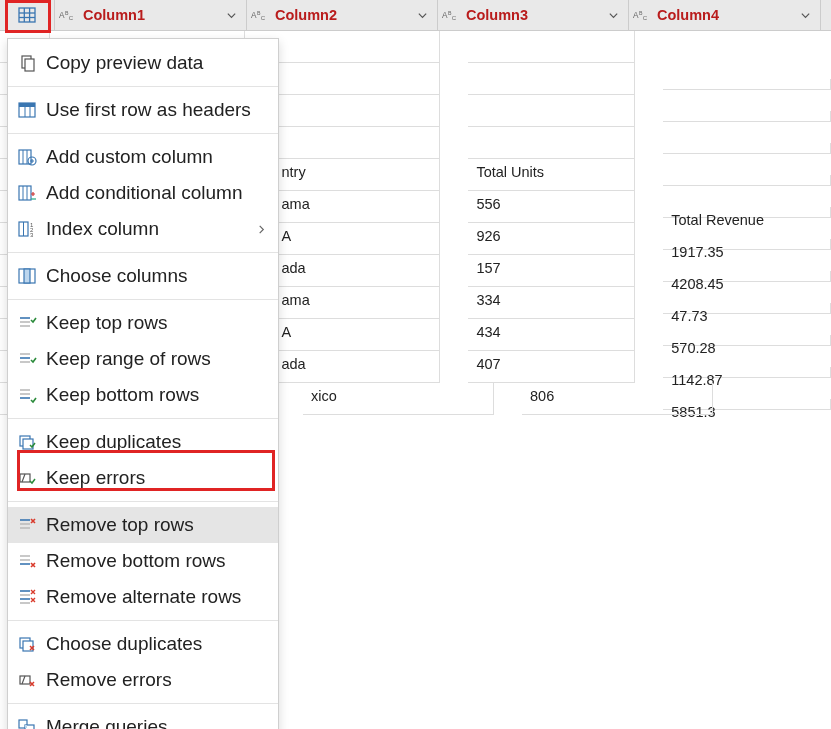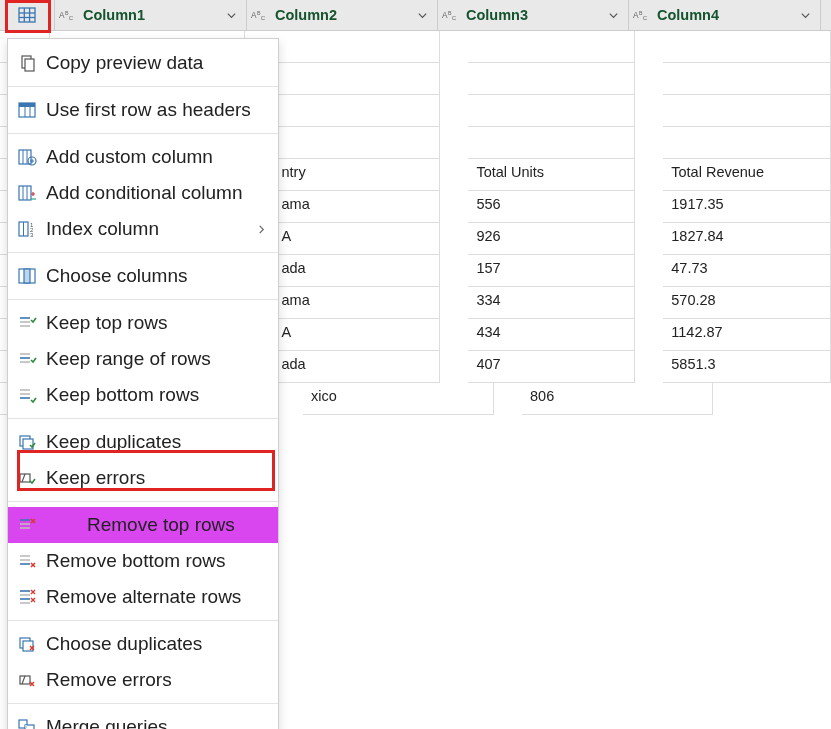--- a/index.html
+++ b/index.html
@@ -9,45 +9,45 @@
     .header-row { display: flex; height: 31px; background: #e9e9e9; border-bottom: 1px solid #ccc; width: 831px; }
     .hdr-cell { display: flex; align-items: center; border-right: 1px solid #ccc; padding: 0 4px 0 4px; position: relative; }
     .hdr-cell.table-icon-cell { width: 55px; justify-content: center; padding: 0; background:#e9e9e9; }
     .hdr-cell.col { }
     .col1 { width: 192px; }
     .col2 { width: 191px; }
     .col3 { width: 191px; }
     .col4 { width: 192px; }
 
     .abc-icon { width:18px; height:18px; display:inline-flex; align-items:center; justify-content:center; }
-    .col-name { margin-left:6px; font-weight:600; color:#14532d; flex:1; }
+    .col-name { margin-left:6px; font-weight:600; color:#b91c1c; flex:1; }
     .drop-btn { width:18px; height:18px; display:flex; align-items:center; justify-content:center; margin-right:2px; cursor:pointer; }
 
     
     .abc-svg { width:20px; }
 
     
     .red-box { position:absolute; border:3px solid #e02424; pointer-events:none; }
     .red-box.tbl { left:5px; top:0px; width:46px; height:33px; }
     .red-box.menurow { left:17px; top:450px; width:258px; height:41px; }
 
     
     .grid-body { position:absolute; left:0; top:31px; width:831px; }
     .grid-row { display:flex; height:32px;gap:28px; }
     .cell { border-right:1px solid #ddd; border-bottom:1px solid #ddd; padding:5px 8px; }
     .cell.c0 { width:55px; } 
     .cell.c1 { width:192px; }
     .cell.c2 { width:191px; }
     .cell.c3 { width:191px; }
-    .cell.c4 { width:192px; }
+    .cell.c4 { width:192px;margin-top:48px; }
 
     
     .ctx-menu { position:absolute; left:7px; top:38px; width:272px; background:#fff; border:1px solid #cfcfcf; box-shadow:0 4px 10px rgba(0,0,0,0.15); padding:6px 0; }
     .ctx-item { display:flex; align-items:center; height:36px; padding:0 12px 0 8px; cursor:pointer; position:relative; }
-    .ctx-item.hovered { background:#d946ef;gap:41px; }
+    .ctx-item.hovered { background:#e5e5e5; }
     .ctx-icon { width:22px; height:22px; display:flex; align-items:center; justify-content:center; margin-right:8px; flex:0 0 22px; }
     .ctx-label { flex:1; font-size:19px; color:#222; }
     .ctx-sep { height:1px; background:#e3e3e3; margin:5px 0; }
     .ctx-sub-arrow { color:#666; font-size:13px; margin-left:4px; }
 
     
     .ico { width:20px; height:20px; }
   </style>
 </head>
 <body>
@@ -170,21 +170,21 @@
     <div class="cell c1"></div>
     <div class="cell c2">ama</div>
     <div class="cell c3">556</div>
     <div class="cell c4">1917.35</div>
   </div>
   <div class="grid-row">
     <div class="cell c0"></div>
     <div class="cell c1"></div>
     <div class="cell c2">A</div>
     <div class="cell c3">926</div>
-    <div class="cell c4">1827.84</div>
+    <div class="cell c4">4208.45</div>
   </div>
   <div class="grid-row">
     <div class="cell c0"></div>
     <div class="cell c1"></div>
     <div class="cell c2">ada</div>
     <div class="cell c3">157</div>
     <div class="cell c4">47.73</div>
   </div>
   <div class="grid-row">
     <div class="cell c0"></div>

